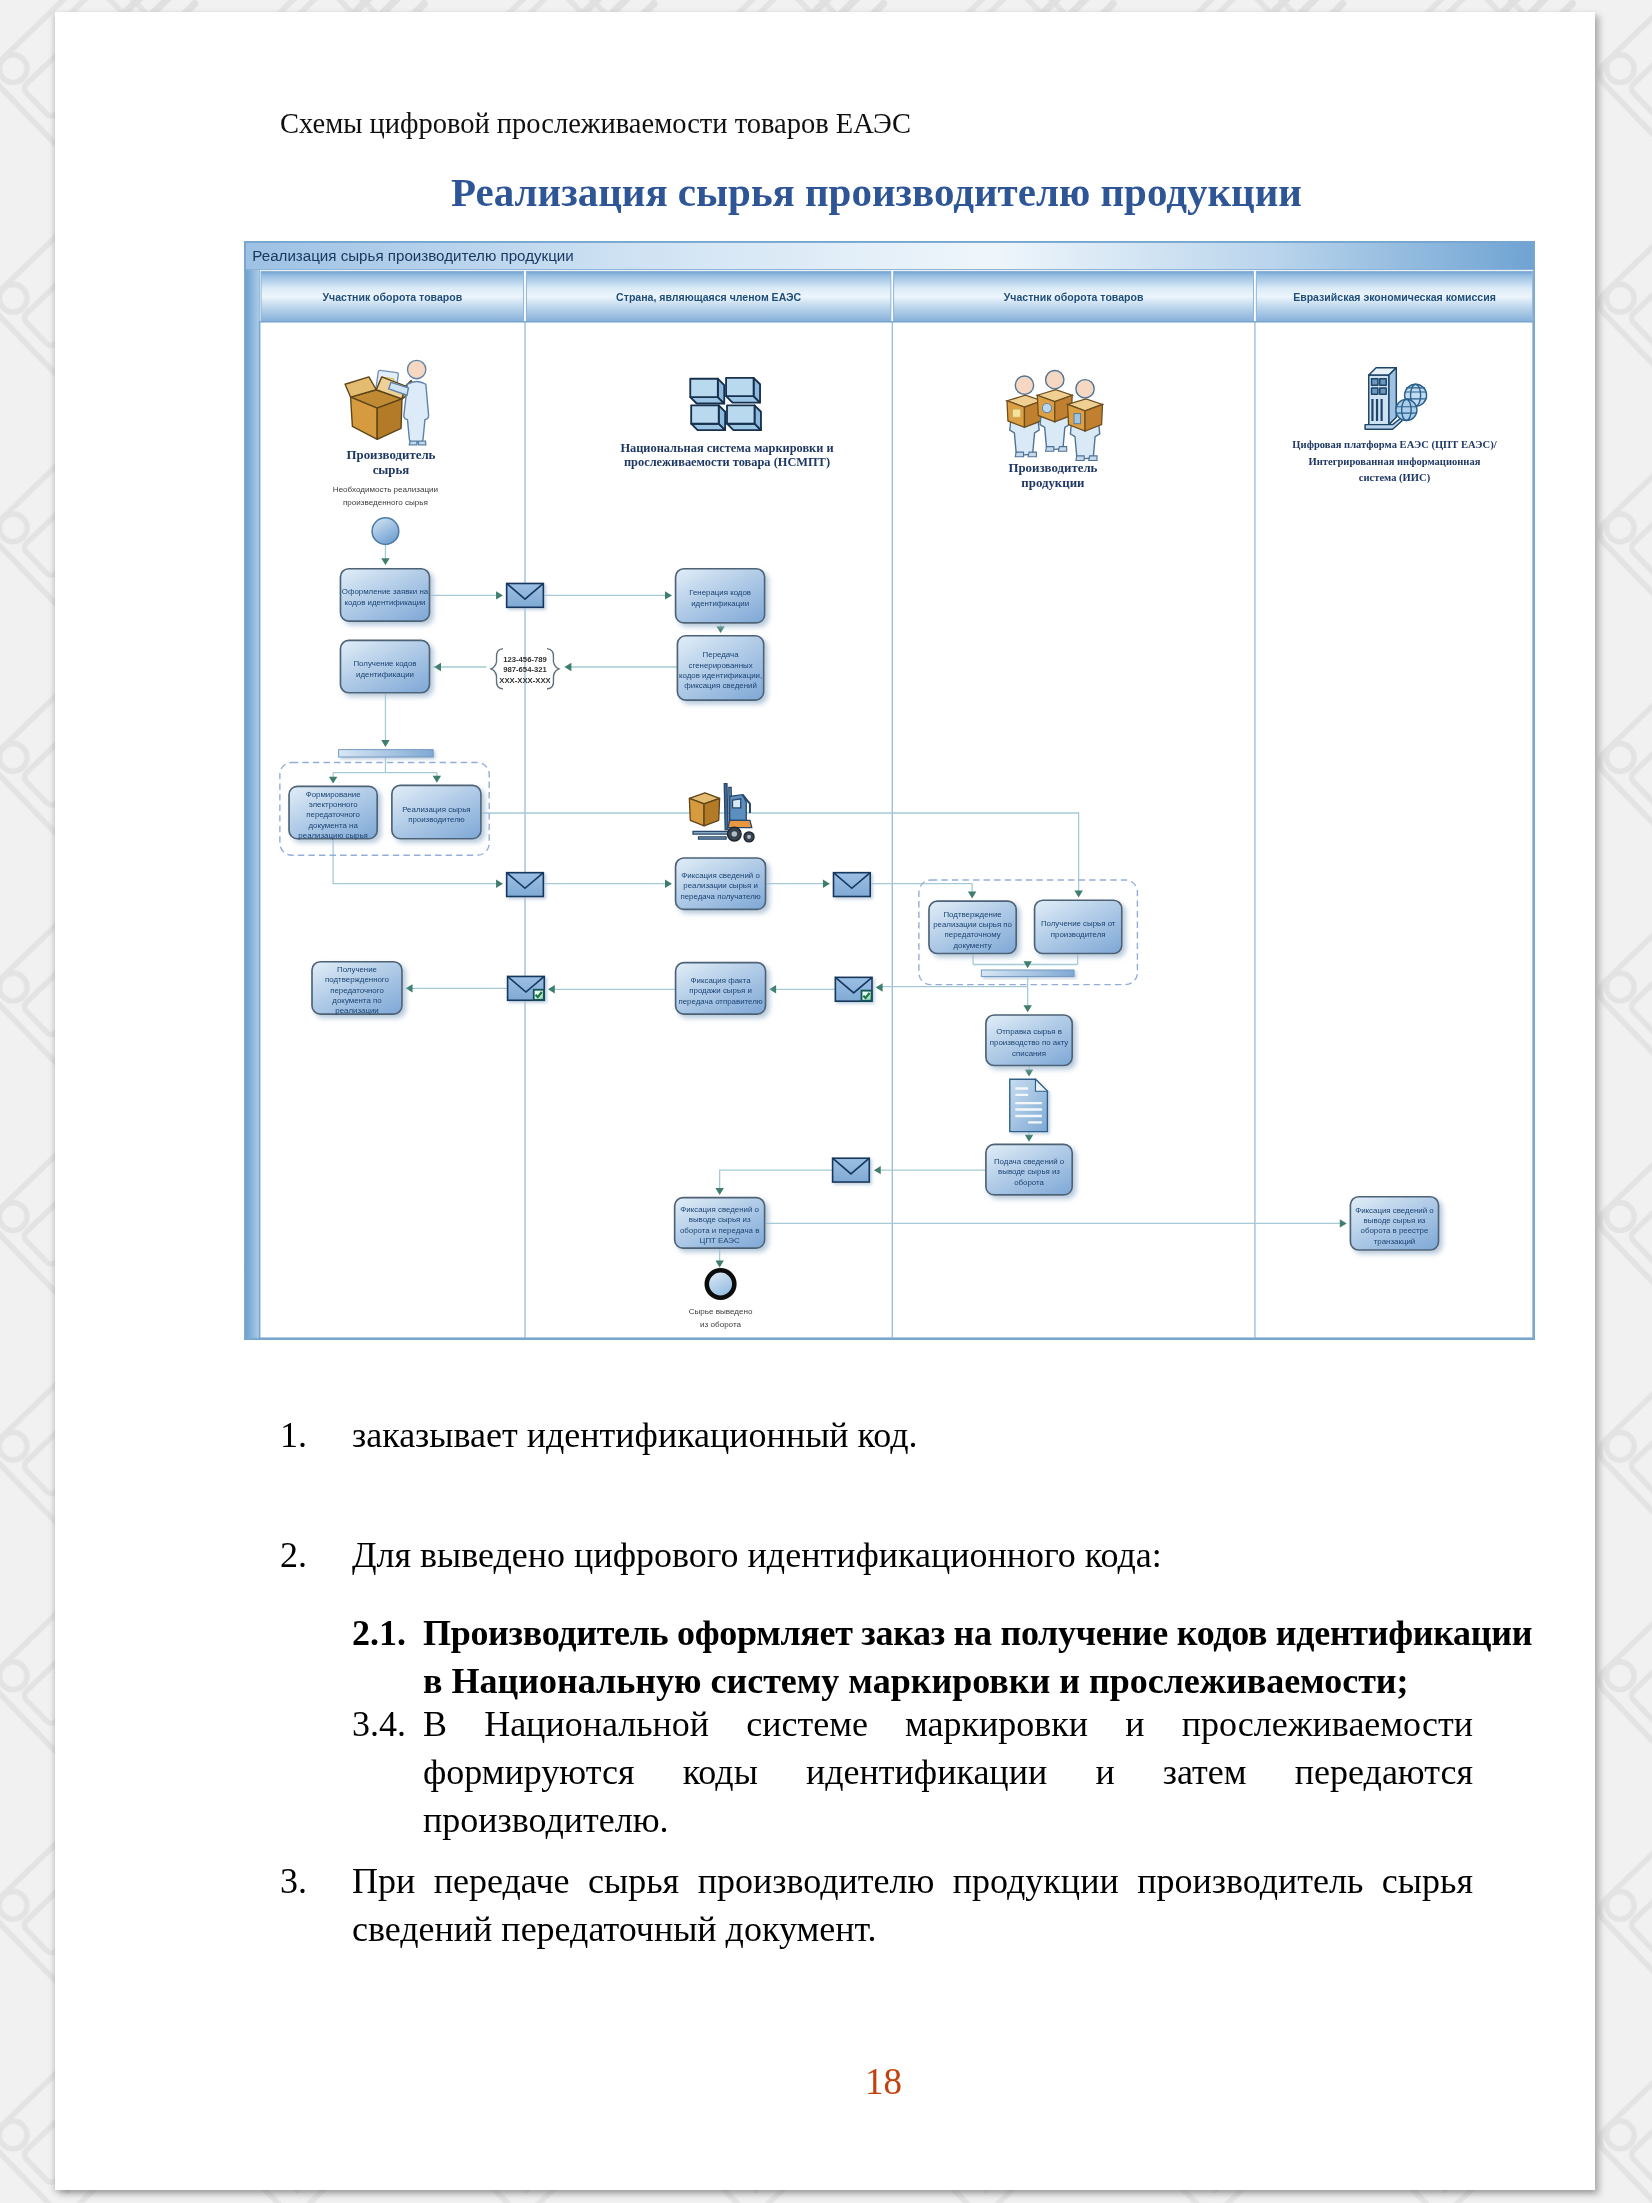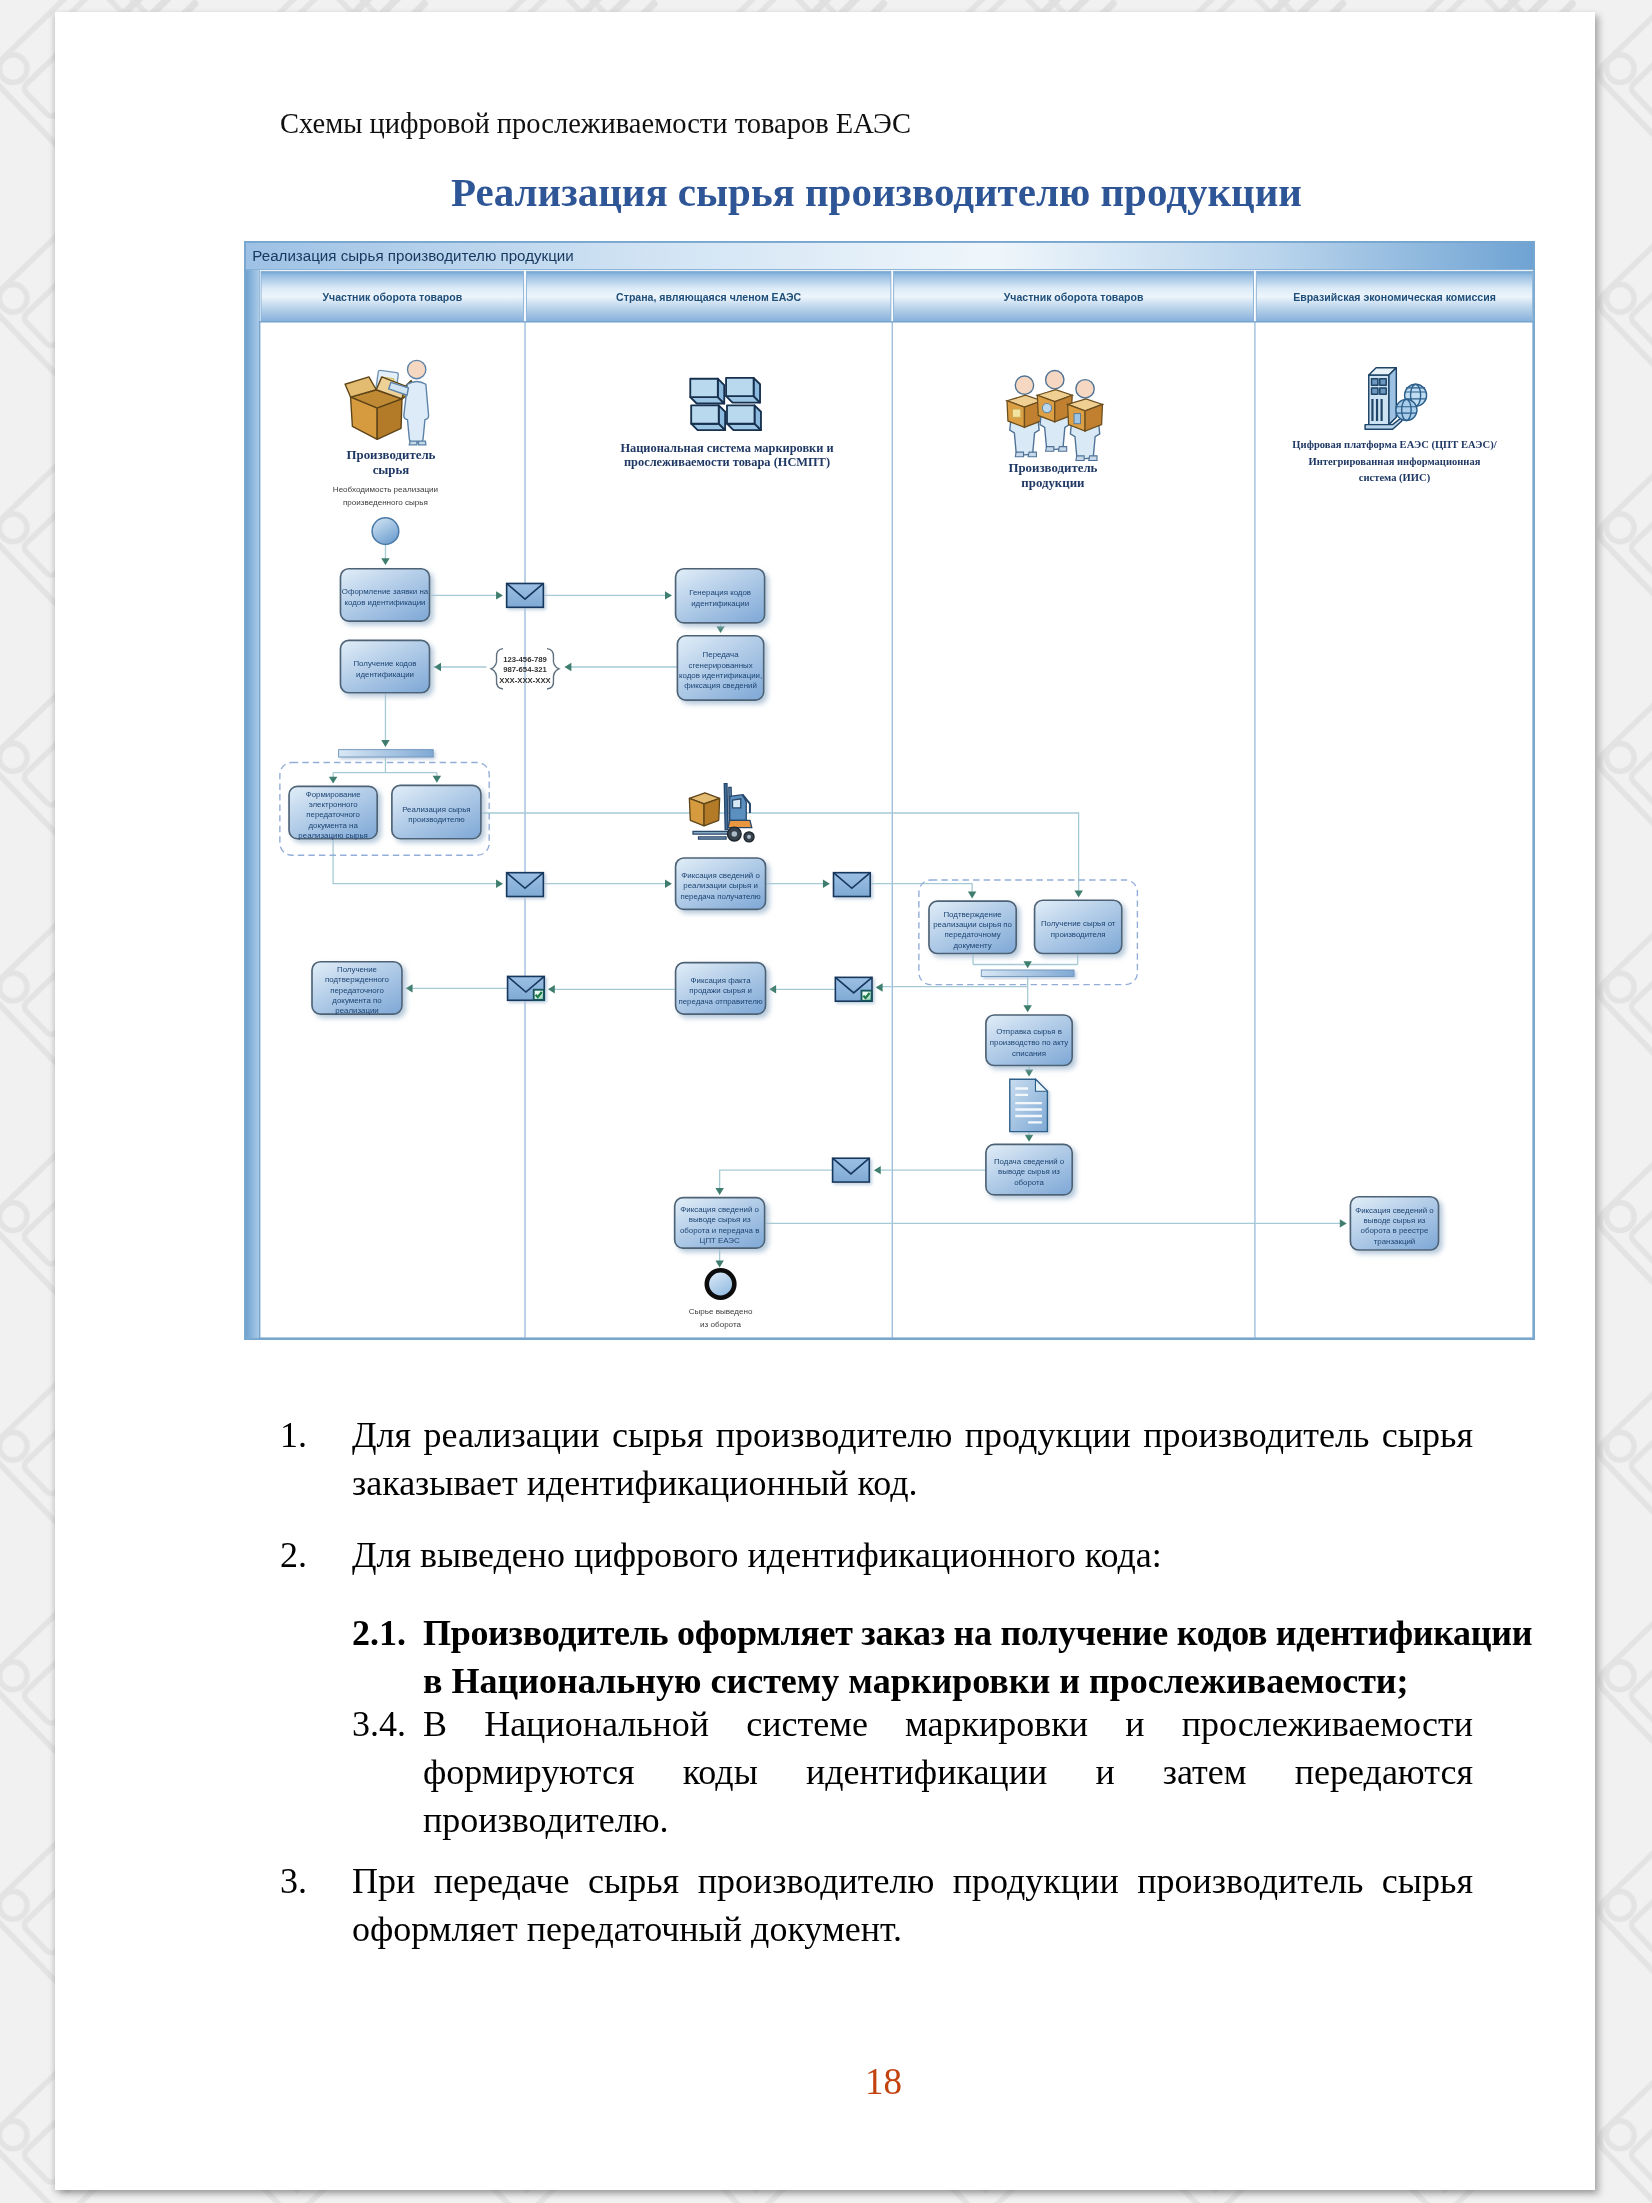--- a/index.html
+++ b/index.html
@@ -384,21 +384,20 @@
         </linearGradient>
  <path d="M0 0 h28 l13 13 v44 h-41 Z" fill="url(#docg)" stroke="#2c5f8a" stroke-width="1.5"></path>
  <path d="M28 0 l0 13 13 0 Z" fill="#eaf3fa" stroke="#2c5f8a" stroke-width="1.2"></path>
  <path d="M6 10 h14 M6 17 h14 M6 26 h29 M6 33 h29 M6 40 h29 M20 47 h15" stroke="#f2f7fc" stroke-width="2.6"></path>
 </g>
     </svg></div>
 
 <div class="para" style="top:1411px;">
   <span class="num" style="left:0;">1.</span>
   <div style="margin-left:72px;">
-    <div class="jline">Для&nbsp;реализации&nbsp;сырья&nbsp;производителю&nbsp;продукции&nbsp;производитель&nbsp;сырья</div>
     <div class="lline">заказывает идентификационный код.</div>
   </div>
 </div>
 <div class="para" style="top:1531px;">
   <span class="num" style="left:0;">2.</span>
   <div style="margin-left:72px;">
     <div class="lline">Для выведено цифрового идентификационного кода:</div>
   </div>
 </div>
 <div class="para" style="top:1609px;font-weight:bold;">
@@ -413,17 +412,17 @@
   <div style="margin-left:143px;">
     <div class="jline">В&nbsp;Национальной&nbsp;системе&nbsp;маркировки&nbsp;и&nbsp;прослеживаемости</div>
     <div class="jline">формируются&nbsp;коды&nbsp;идентификации&nbsp;и&nbsp;затем&nbsp;передаются</div>
     <div class="lline">производителю.</div>
   </div>
 </div>
 <div class="para" style="top:1857px;">
   <span class="num" style="left:0;">3.</span>
   <div style="margin-left:72px;">
     <div class="jline">При&nbsp;передаче&nbsp;сырья&nbsp;производителю&nbsp;продукции&nbsp;производитель&nbsp;сырья</div>
-    <div class="lline">оформляет передаточный документ.</div>
+    <div class="lline">сведений передаточный документ.</div>
   </div>
 </div>
 <div id="pgnum">18</div>
 
 
 </body></html>

